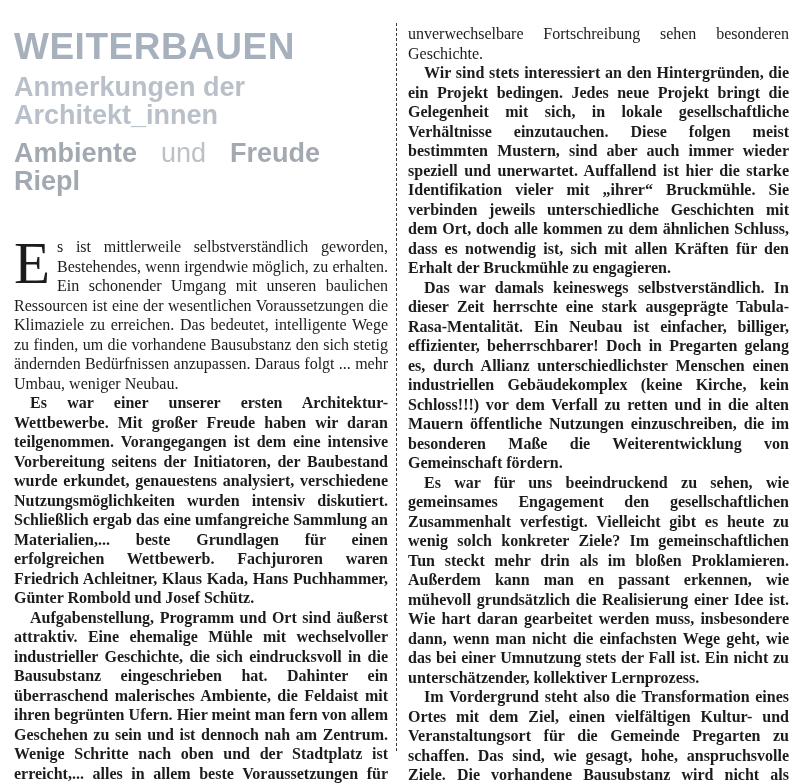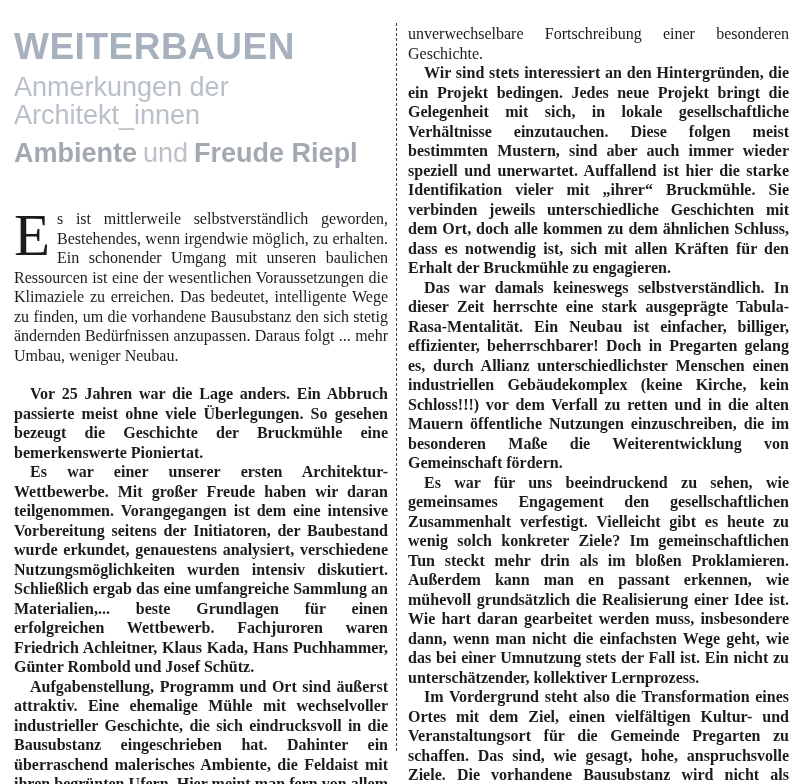--- a/index.html
+++ b/index.html
@@ -20,38 +20,38 @@
     font-family: "Liberation Sans", "DejaVu Sans", sans-serif;
     font-weight: bold;
     font-size: 37px;
     line-height: 1;
     letter-spacing: 0.5px;
     color: var(--color-title, #a7b1be);
     margin: 0;
   }
   .subtitle {
     font-family: "Liberation Sans", "DejaVu Sans", sans-serif;
-    font-weight: normal;
+    font-weight: bold;
     font-size: 27px;
     line-height: 1.05;
     color: var(--color-subtitle, #bac0c9);
     margin-top: 8px;
   }
   .authors {
     font-family: "Liberation Sans", "DejaVu Sans", sans-serif;
     font-weight: bold;
     font-size: 27px;
     line-height: 1.05;
     color: var(--color-author_bold, #a3a9b1);
     margin-top: 9px;
   }
   .authors .connector {
     font-weight: normal;
     color: var(--color-author_connector, #bcc1c8);
-    margin: 0 6px;
+    margin: 0 24px;
   }
 
   
   .body-text p {
     margin: 0;
     font-size: 16px;
     line-height: 19.5px;
     text-align: justify;
     hyphens: auto;
     -webkit-hyphens: auto;
@@ -89,27 +89,26 @@
 
   <div class="divider"></div>
 
   <div class="col-left">
     <h1 class="title">WEITERBAUEN</h1>
     <div class="subtitle">Anmerkungen der Architekt_innen</div>
     <div class="authors"><span>Ambiente</span><span class="connector">und</span><span>Freude Riepl</span></div>
 
     <div class="body-text">
       <p class="first-body"><span class="dropcap">E</span><span>s ist mittlerweile selbstverständlich geworden, Bestehendes, wenn irgendwie möglich, zu erhalten. Ein schonender Umgang mit unseren baulichen Ressourcen ist eine der wesentlichen Voraussetzungen die Klimaziele zu erreichen. Das bedeutet, intelligente Wege zu finden, um die vorhandene Bausubstanz den sich stetig ändernden Bedürfnissen anzupassen. Daraus folgt ... mehr Umbau, weniger Neubau.</span></p>
-      <p class="indent gap-before">Vor 25 Jahren war die Lage anders. Ein Abbruch passierte meist ohne viele Überlegungen. So gesehen bezeugt die Geschichte der Bruckmühle eine bemerkenswerte Pioniertat.</p>
       <p class="indent">Es war einer unserer ersten Architektur-Wettbewerbe. Mit großer Freude haben wir daran teilgenommen. Vorangegangen ist dem eine intensive Vorbereitung seitens der Initiatoren, der Baubestand wurde erkundet, genauestens analysiert, verschiedene Nutzungsmöglichkeiten wurden intensiv diskutiert. Schließlich ergab das eine umfangreiche Sammlung an Materialien,... beste Grundlagen für einen erfolgreichen Wettbewerb. Fachjuroren waren Friedrich Achleitner, Klaus Kada, Hans Puchhammer, Günter Rombold und Josef Schütz.</p>
       <p class="indent">Aufgabenstellung, Programm und Ort sind äußerst attraktiv. Eine ehemalige Mühle mit wechselvoller industrieller Geschichte, die sich eindrucksvoll in die Bausubstanz eingeschrieben hat. Dahinter ein überraschend malerisches Ambiente, die Feldaist mit ihren begrünten Ufern. Hier meint man fern von allem Geschehen zu sein und ist dennoch nah am Zentrum. Wenige Schritte nach oben und der Stadtplatz ist erreicht,... alles in allem beste Voraussetzungen für eine</p>
     </div>
   </div>
 
   <div class="col-right body-text">
-    <p>unverwechselbare Fortschreibung einer besonderen Geschichte.</p>
+    <p>unverwechselbare Fortschreibung sehen besonderen Geschichte.</p>
     <p class="indent">Wir sind stets interessiert an den Hintergründen, die ein Projekt bedingen. Jedes neue Projekt bringt die Gelegenheit mit sich, in lokale gesellschaftliche Verhältnisse einzutauchen. Diese folgen meist bestimmten Mustern, sind aber auch immer wieder speziell und unerwartet. Auffallend ist hier die starke Identifikation vieler mit „ihrer“ Bruckmühle. Sie verbinden jeweils unterschiedliche Geschichten mit dem Ort, doch alle kommen zu dem ähnlichen Schluss, dass es notwendig ist, sich mit allen Kräften für den Erhalt der Bruckmühle zu engagieren.</p>
     <p class="indent">Das war damals keineswegs selbstverständlich. In dieser Zeit herrschte eine stark ausgeprägte Tabula-Rasa-Mentalität. Ein Neubau ist einfacher, billiger, effizienter, beherrschbarer! Doch in Pregarten gelang es, durch Allianz unterschiedlichster Menschen einen industriellen Gebäudekomplex (keine Kirche, kein Schloss!!!) vor dem Verfall zu retten und in die alten Mauern öffentliche Nutzungen einzuschreiben, die im besonderen Maße die Weiterentwicklung von Gemeinschaft fördern.</p>
     <p class="indent">Es war für uns beeindruckend zu sehen, wie gemeinsames Engagement den gesellschaftlichen Zusammenhalt verfestigt. Vielleicht gibt es heute zu wenig solch konkreter Ziele? Im gemeinschaftlichen Tun steckt mehr drin als im bloßen Proklamieren. Außerdem kann man en passant erkennen, wie mühevoll grundsätzlich die Realisierung einer Idee ist. Wie hart daran gearbeitet werden muss, insbesondere dann, wenn man nicht die einfachsten Wege geht, wie das bei einer Umnutzung stets der Fall ist. Ein nicht zu unterschätzender, kollektiver Lernprozess.</p>
     <p class="indent">Im Vordergrund steht also die Transformation eines Ortes mit dem Ziel, einen vielfältigen Kultur- und Veranstaltungsort für die Gemeinde Pregarten zu schaffen. Das sind, wie gesagt, hohe, anspruchsvolle Ziele. Die vorhandene Bausubstanz wird nicht als Einschränkung begriffen, sondern als Chance auf attraktive, beziehungsreiche Lösungen abseits des Erwartbaren. Etwas Neues eingewoben in Geschichte. Friedrich Achleitner hat einmal gesagt, dass letztlich alles</p>
   </div>
 
 </div>
 
 </body></html>

